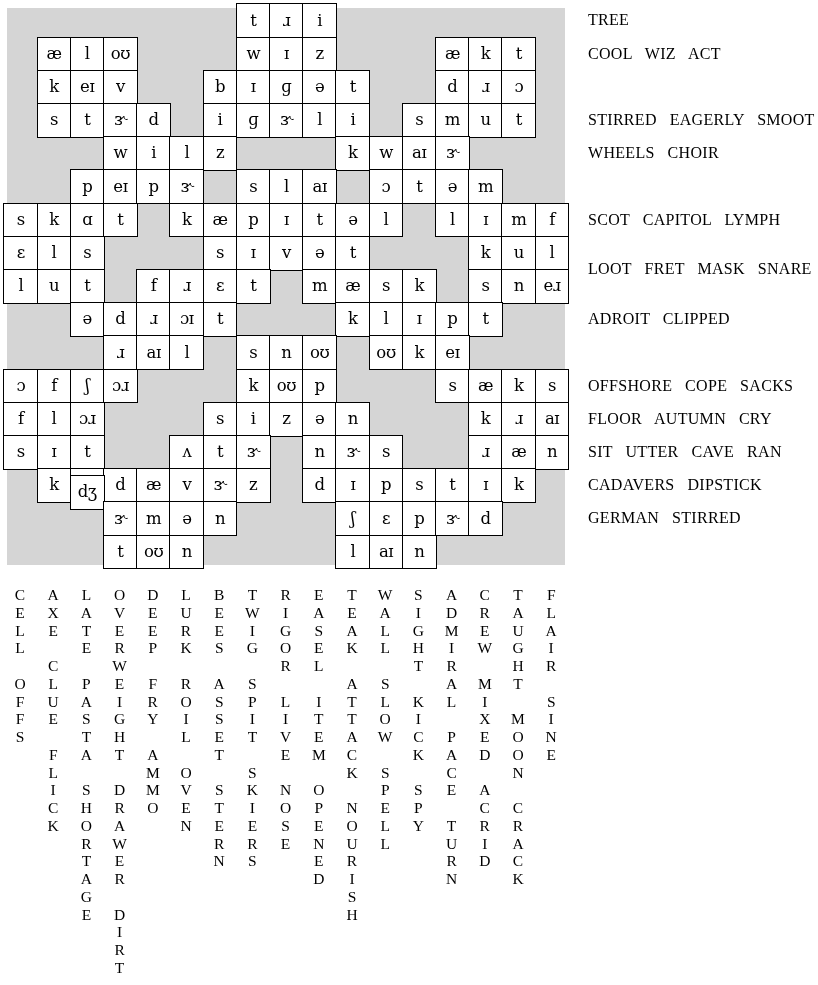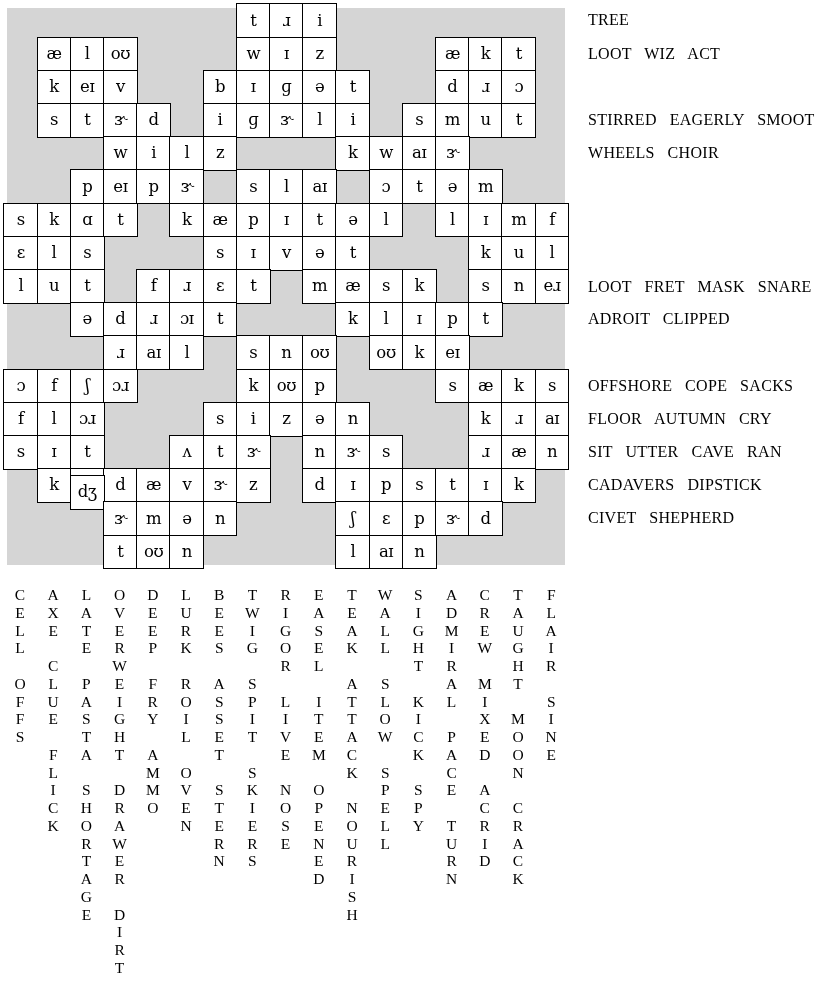--- a/index.html
+++ b/index.html
@@ -203,30 +203,31 @@
       <div class="cell" style="left: 468.2px; top: 501.4px;">d</div>
       <div class="cell" style="left: 103px; top: 534.6px;">t</div>
       <div class="cell" style="left: 136.2px; top: 534.6px;">oʊ</div>
       <div class="cell" style="left: 169.4px; top: 534.6px;">n</div>
       <div class="cell" style="left: 335.4px; top: 534.6px;">l</div>
       <div class="cell" style="left: 368.6px; top: 534.6px;">aɪ</div>
       <div class="cell" style="left: 401.8px; top: 534.6px;">n</div>
     </div>
   <div class="layer">
       <div class="across-row" style="top: 3.4px;">TREE</div>
-      <div class="across-row" style="top: 36.6px;">LOOT   WIZ   ACT</div>
+      <div class="across-row" style="top: 36.6px;">COOL   WIZ   ACT</div>
       <div class="across-row" style="top: 136.2px;">WHEELS   CHOIR</div>
       <div class="across-row" style="top: 103px;">STIRRED   EAGERLY   SMOOT</div>
-      <div class="across-row" style="top: 270px;">LOOT   FRET   MASK   SNARE</div>
+      <div class="across-row" style="top: 202.6px;">SCOT   CAPITOL   LYMPH</div>
+      <div class="across-row" style="top: 252px;">LOOT   FRET   MASK   SNARE</div>
       <div class="across-row" style="top: 302.2px;">ADROIT   CLIPPED</div>
       <div class="across-row" style="top: 368.6px;">OFFSHORE   COPE   SACKS</div>
       <div class="across-row" style="top: 401.8px;">FLOOR   AUTUMN   CRY</div>
       <div class="across-row" style="top: 435px;">SIT   UTTER   CAVE   RAN</div>
       <div class="across-row" style="top: 468.2px;">CADAVERS   DIPSTICK</div>
-      <div class="across-row" style="top: 501.4px;">CIVET   SHEPHERD</div>
+      <div class="across-row" style="top: 501.4px;">GERMAN   STIRRED</div>
     </div>
   <div class="layer">
       <div class="down-letter" style="left: 3.4px; top: 586px;">C</div>
       <div class="down-letter" style="left: 3.4px; top: 603.75px;">E</div>
       <div class="down-letter" style="left: 3.4px; top: 621.5px;">L</div>
       <div class="down-letter" style="left: 3.4px; top: 639.25px;">L</div>
       <div class="down-letter" style="left: 3.4px; top: 674.75px;">O</div>
       <div class="down-letter" style="left: 3.4px; top: 692.5px;">F</div>
       <div class="down-letter" style="left: 3.4px; top: 710.25px;">F</div>
       <div class="down-letter" style="left: 3.4px; top: 728px;">S</div>

